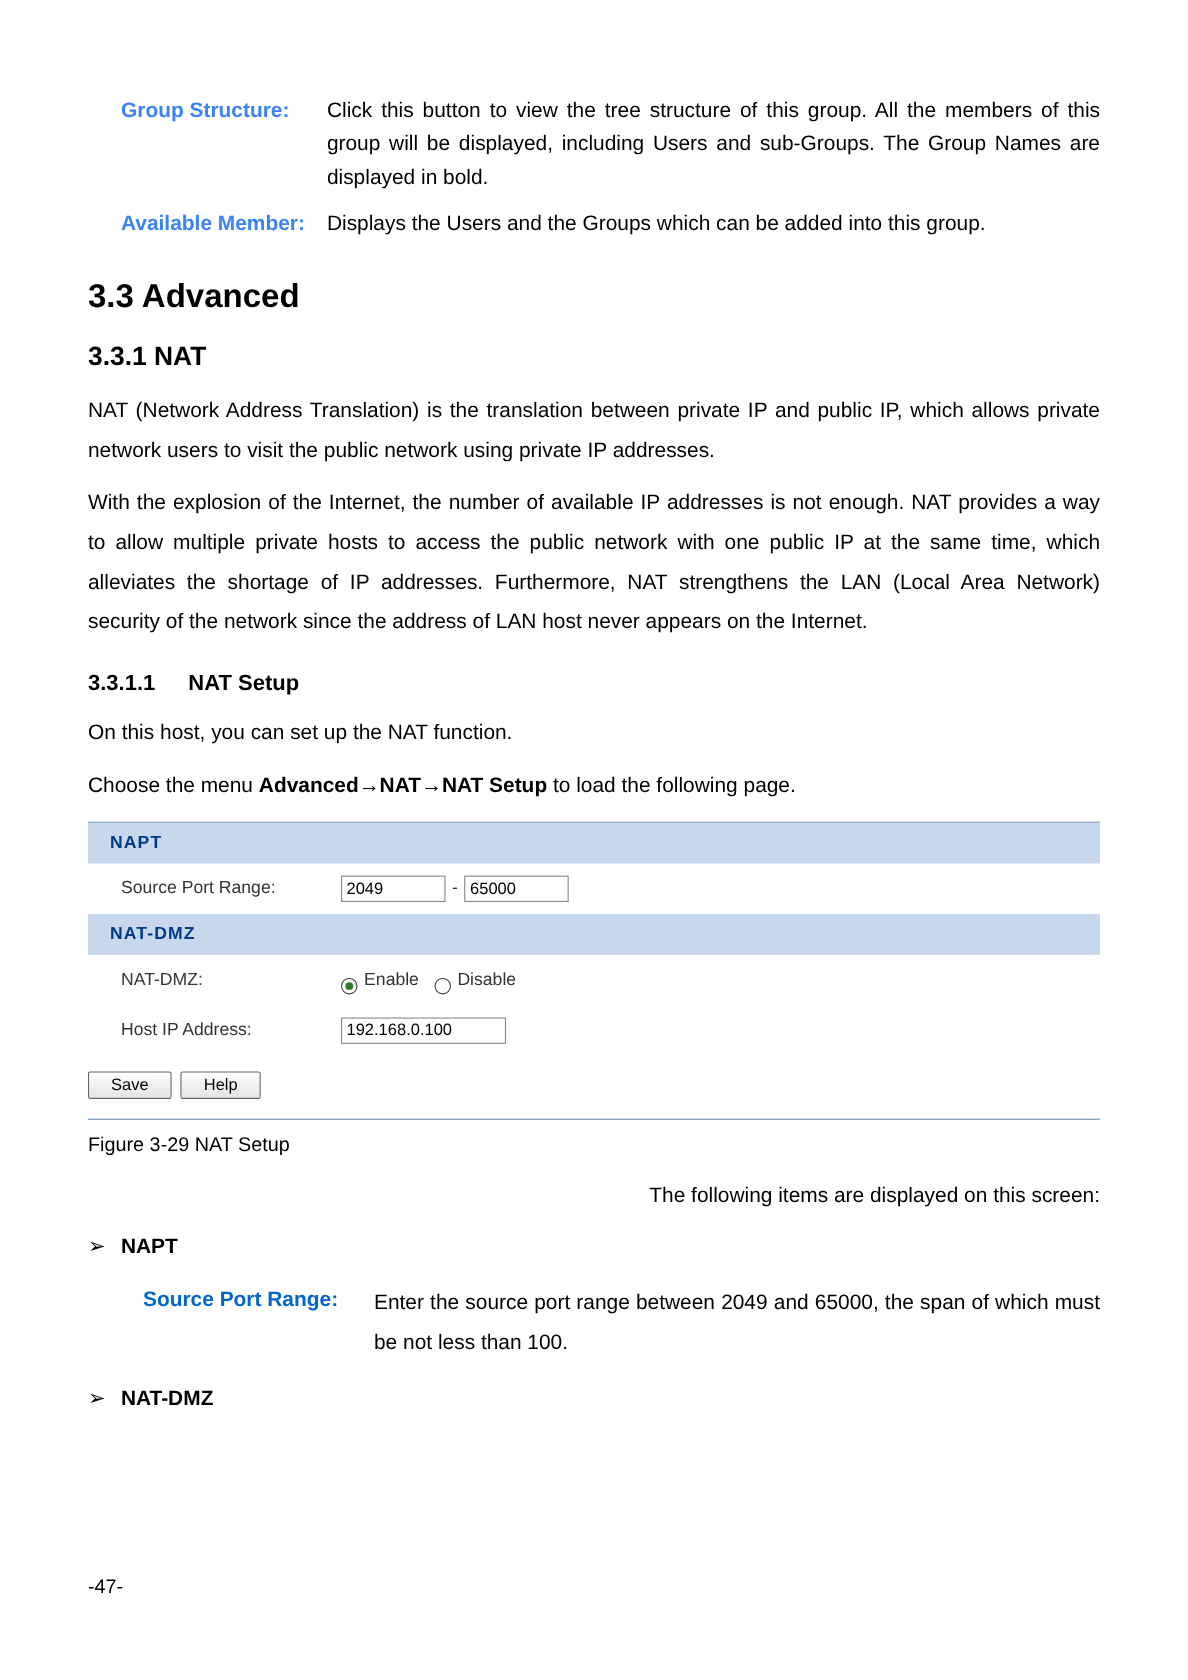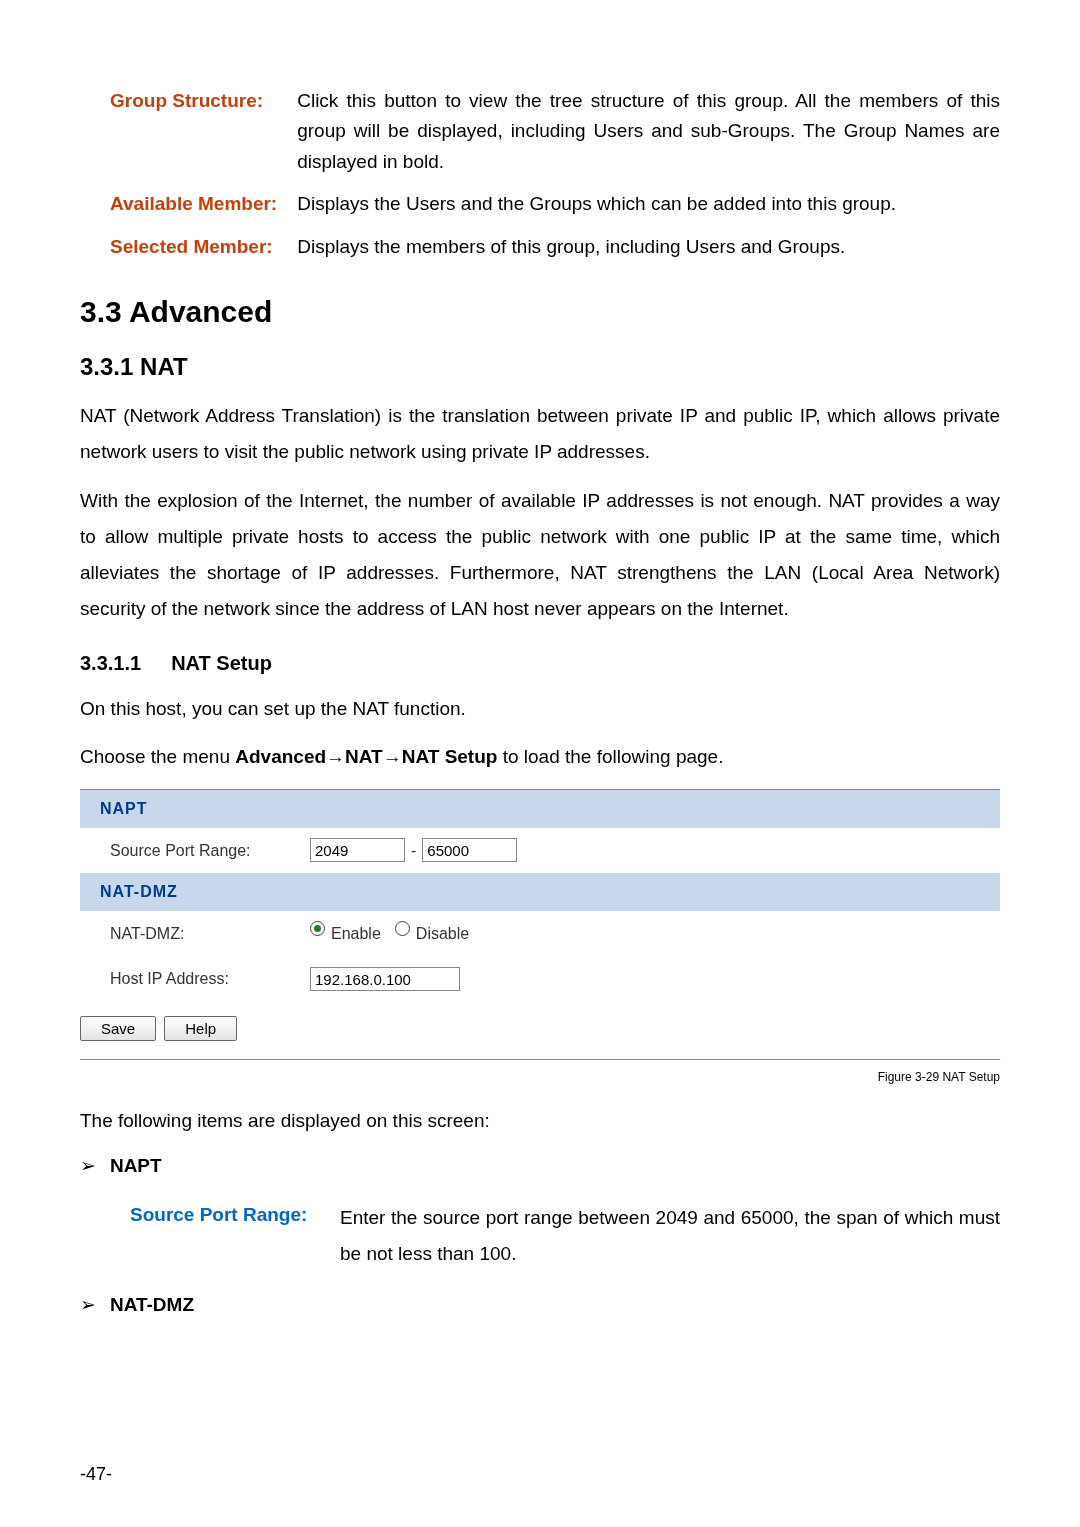--- a/index.html
+++ b/index.html
@@ -20,21 +20,21 @@
   .def-table {
     display: table;
     width: 100%;
     margin-bottom: 20px;
   }
   .def-row {
     display: table-row;
   }
   .def-term {
     display: table-cell;
-    color: #c2410c;
+    color: #3b82f6;
     font-weight: bold;
     padding: 6px 20px 6px 30px;
     vertical-align: top;
     white-space: nowrap;
   }
   .def-desc {
     display: table-cell;
     padding: 6px 0;
     text-align: justify;
     vertical-align: top;
@@ -100,21 +100,21 @@
     width: 95px;
   }
   .fb-host {
     width: 150px;
   }
   .fb-dash {
     margin: 0 6px;
   }
   .fb-radio-wrap {
     display: inline-flex;
-    align-items: flex-start;
+    align-items: flex-end;
     gap: 6px;
     margin-right: 14px;
   }
   .radio-icon {
     width: 15px;
     height: 15px;
     border: 1px solid #444;
     border-radius: 50%;
     display: inline-flex;
     align-items: center;
@@ -139,23 +139,23 @@
     border: 1px solid #666;
     background: linear-gradient(#fff, #e4e4e4);
     padding: 3px 20px;
     font-family: inherit;
     font-size: 15px;
     border-radius: 2px;
     cursor: pointer;
   }
 
   .fig-caption {
-    text-align: right;
+    text-align: left;
     margin: 8px 0 16px 0;
-    font-size: 12px;
+    font-size: 18px;
   }
 
   .bullet-section {
     margin: 10px 0;
   }
   .bullet-head {
     display: flex;
     align-items: flex-start;
     font-weight: bold;
     margin: 8px 0;
@@ -187,24 +187,20 @@
 <body>
 
 <div class="def-table">
   <div class="def-row">
     <div class="def-term">Group Structure:</div>
     <div class="def-desc">Click this button to view the tree structure of this group. All the members of this group will be displayed, including Users and sub-Groups. The Group Names are displayed in bold.</div>
   </div>
   <div class="def-row">
     <div class="def-term">Available Member:</div>
     <div class="def-desc">Displays the Users and the Groups which can be added into this group.</div>
-  </div>
-  <div class="def-row">
-    <div class="def-term">Selected Member:</div>
-    <div class="def-desc">Displays the members of this group, including Users and Groups.</div>
   </div>
 </div>
 
 <h2 class="section">3.3  Advanced</h2>
 <h3 class="subsection">3.3.1   NAT</h3>
 
 <p class="body">NAT (Network Address Translation) is the translation between private IP and public IP, which allows private network users to visit the public network using private IP addresses.</p>
 <p class="body">With the explosion of the Internet, the number of available IP addresses is not enough. NAT provides a way to allow multiple private hosts to access the public network with one public IP at the same time, which alleviates the shortage of IP addresses. Furthermore, NAT strengthens the LAN (Local Area Network) security of the network since the address of LAN host never appears on the Internet.</p>
 
 <h4 class="subsub">
@@ -243,21 +239,21 @@
     <input class="fb-input fb-host" value="192.168.0.100" style="">
   </div>
   <div class="fb-buttons">
     <button class="fb-btn">Save</button>
     <button class="fb-btn">Help</button>
   </div>
 </div>
 
 <div class="fig-caption">Figure 3-29 NAT Setup</div>
 
-<p class="body" style="text-align:left;">The following items are displayed on this screen:</p>
+<p class="body" style="text-align:right;">The following items are displayed on this screen:</p>
 
 <div class="bullet-section">
   <div class="bullet-head">
     <span class="arrow">➢</span>
     <span>NAPT</span>
   </div>
   <div class="sub-def">
     <div class="term">Source Port Range:</div>
     <div class="desc">Enter the source port range between 2049 and 65000, the span of which must be not less than 100.</div>
   </div>

